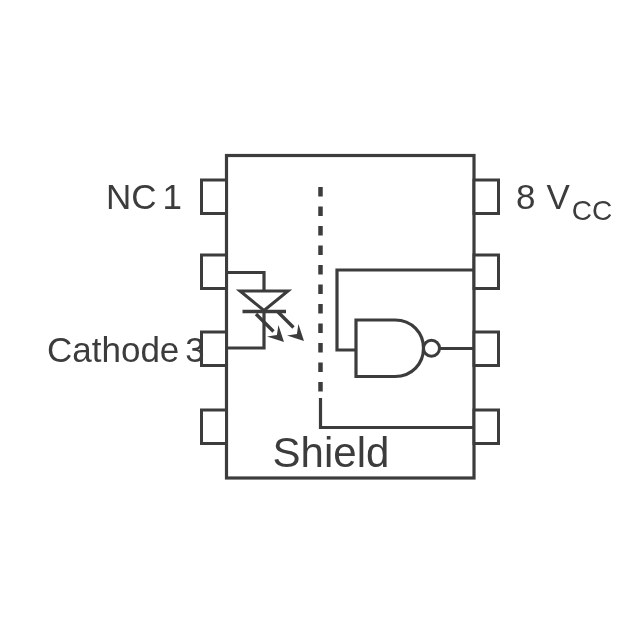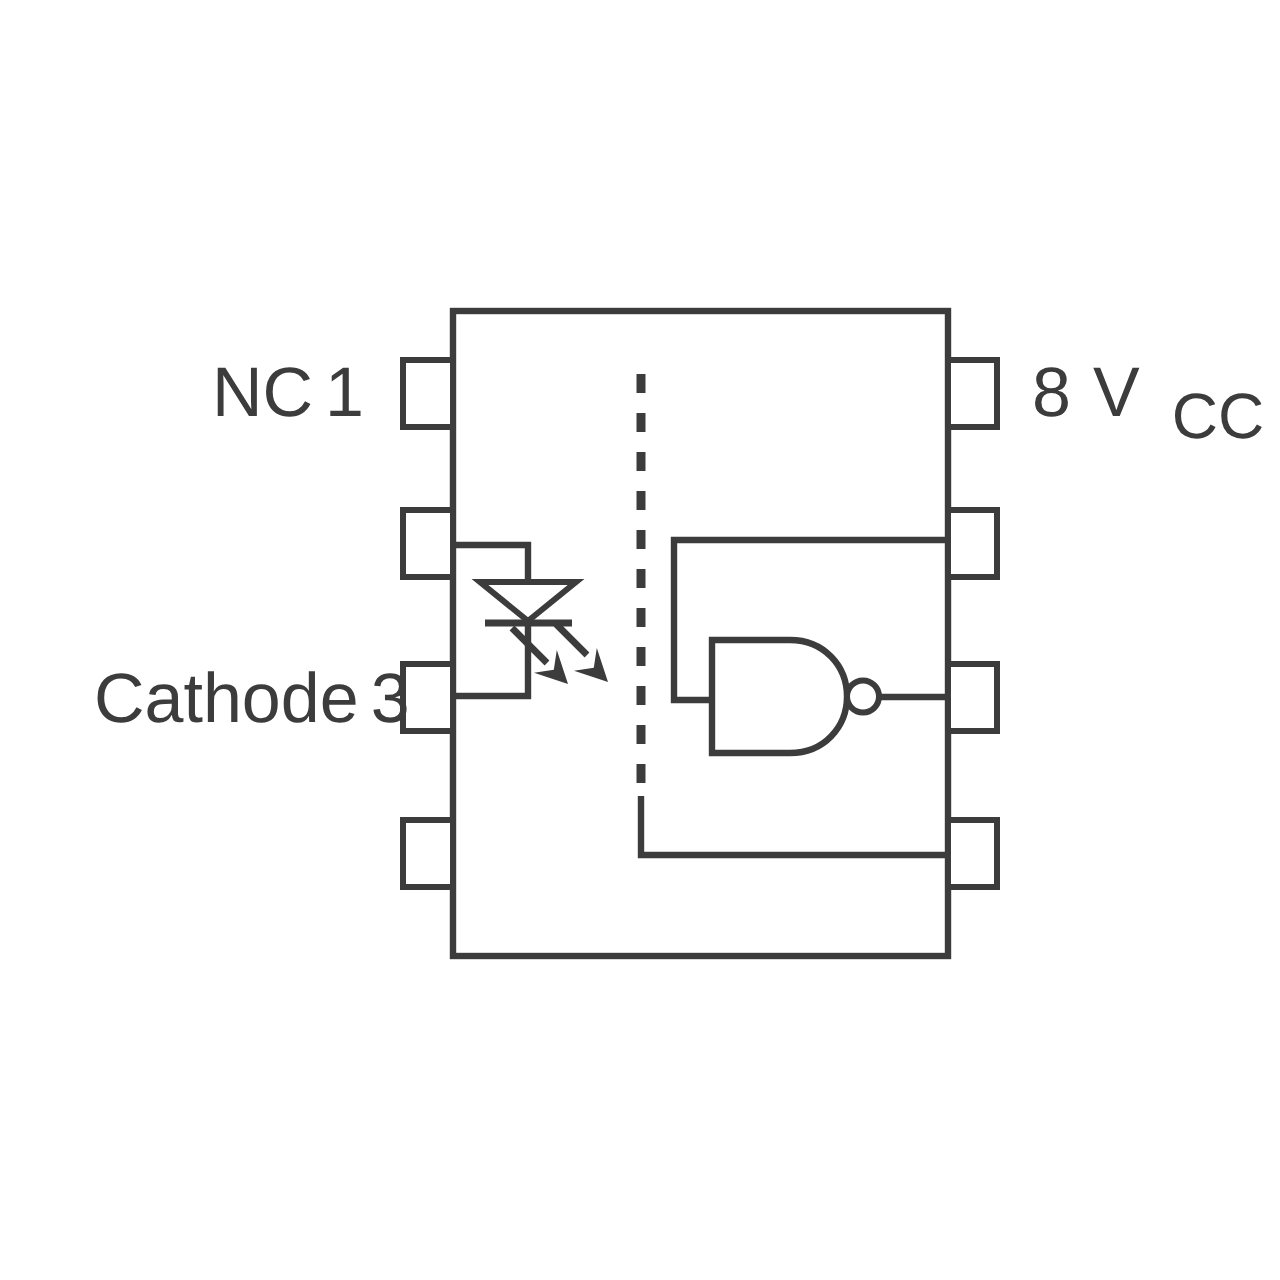--- a/index.html
+++ b/index.html
@@ -46,23 +46,23 @@
     text-align: right;
   }
   .pin-label.right {
     left: 516px;
     text-align: left;
   }
   .pin-label .num-left { margin-left: 6px; }
   .pin-label .num-right { margin-right: 11px; }
   .pin-label .sub {
     display: inline-block;
-    font-size: 32px;
+    font-size: 28px;
     transform: translateY(11px);
-    margin-left: 16px;
+    margin-left: 2px;
   }
   .row-1 { top: 175px; }
   .row-2 { top: 251px; }
   .row-3 { top: 328px; padding-left: 47px; }
   .row-4 { top: 406px; }
 
   .shield-label {
     position: absolute;
     left: 231px;
     top: 430px;
@@ -131,14 +131,15 @@
     <span>NC</span><span class="num-left">1</span>
   </div>
   <div class="pin-label left row-3">
     <span>Cathode</span><span class="num-left">3</span>
   </div>
 
   <div class="pin-label right row-1">
     <span class="num-right">8</span><span>V</span><span class="sub">CC</span>
   </div>
 
+  <div class="shield-label">Shield</div>
 
 </div>
 
 </body></html>

